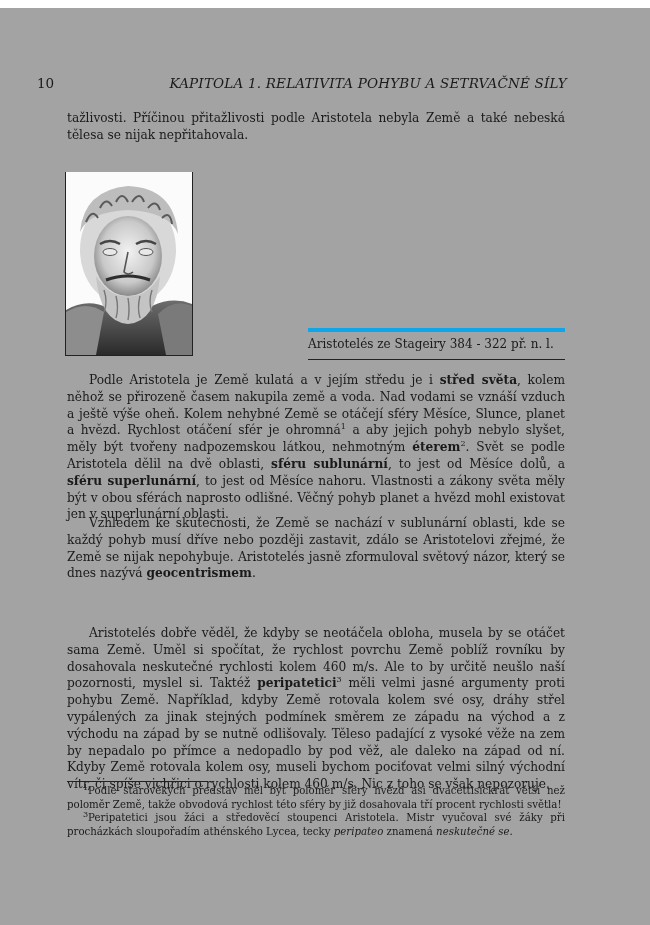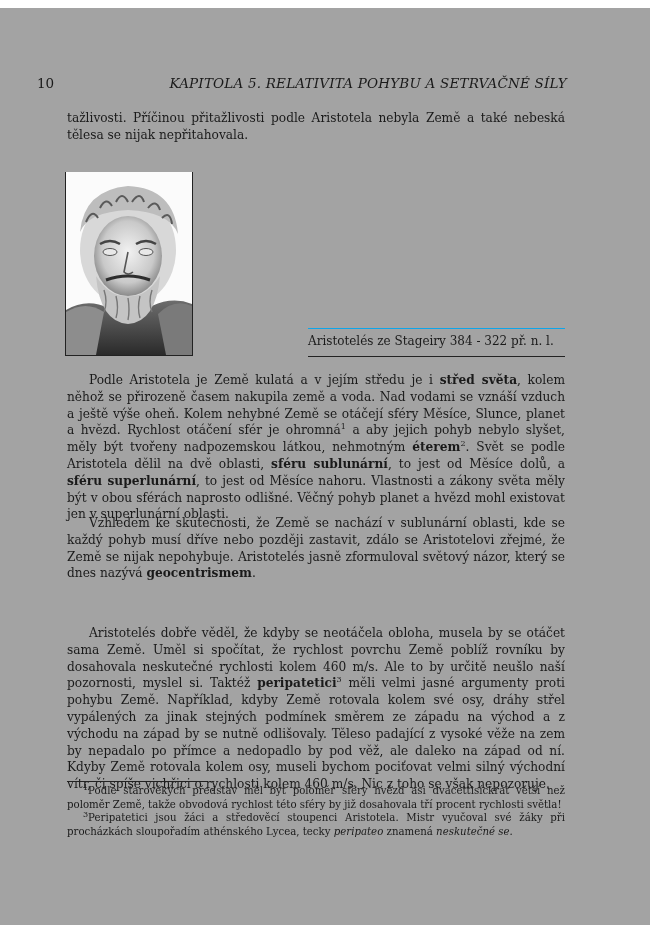--- a/index.html
+++ b/index.html
@@ -7,42 +7,42 @@
          font-family:"DejaVu Serif", serif; color:#1a1a1a; }
   .page { position:absolute; left:0; top:8px; width:650px; height:925px; background:#a3a3a3; }
   .hdr { position:absolute; top:67px; left:37px; width:530px; font-size:13.5px; }
   .hdr .num { position:absolute; left:0; top:0; }
   .hdr .title { position:absolute; right:0; top:0; font-style:italic; letter-spacing:0.2px; }
   .txt { position:absolute; left:67px; width:498px; font-size:12.2px; line-height:16.8px; text-align:justify; }
   .intro { top:102px; }
   .figure { position:absolute; left:65px; top:164px; width:126px; height:183px;
             border-left:1px solid #222; border-right:1px solid #222; border-bottom:1px solid #222; overflow:hidden; background:#f7f7f7; }
   .caption-box { position:absolute; left:308px; top:320px; width:257px; height:27px;
-                 border-top:1px solid #0ea5e9; border-bottom:1px solid #222; }
+                 border-top:4px solid #0ea5e9; border-bottom:1px solid #222; }
   .caption { position:absolute; left:0; top:5px; font-size:12px; }
   .p1 { top:364px; }
   .p2 { top:507px; }
   .p3 { top:577px;margin-top:40px; }
   .indent { text-indent:22px; margin:0; }
   b { font-weight:bold; }
   sup { font-size:8px; line-height:0; }
   .fnrule { position:absolute; left:67px; top:773px; width:140px; border-top:1px solid #222; }
   .fn { position:absolute; left:67px; width:498px; font-size:10.2px; line-height:13.6px; text-align:justify; }
   .fn p { margin:0; text-indent:16px; }
   .fn1 { top:776px; }
   i { font-style:italic; }
 </style>
 </head>
 <body>
 
 <div class="page">
 
   <div class="hdr">
     <span class="num">10</span>
-    <span class="title">KAPITOLA 5.  RELATIVITA POHYBU A SETRVAČNÉ SÍLY</span>
+    <span class="title">KAPITOLA 1.  RELATIVITA POHYBU A SETRVAČNÉ SÍLY</span>
   </div>
 
   <div class="txt intro">tažlivosti. Příčinou přitažlivosti podle Aristotela nebyla Země a také nebeská tělesa se nijak nepřitahovala.</div>
 
   <div class="figure" title="Bust of Aristotle">
     <svg width="126" height="183" viewBox="0 0 126 183">
       <defs>
         <radialGradient id="face" cx="50%" cy="45%" r="55%">
           <stop offset="0%" stop-color="#f2f2f2"></stop>
           <stop offset="70%" stop-color="#c9c9c9"></stop>

